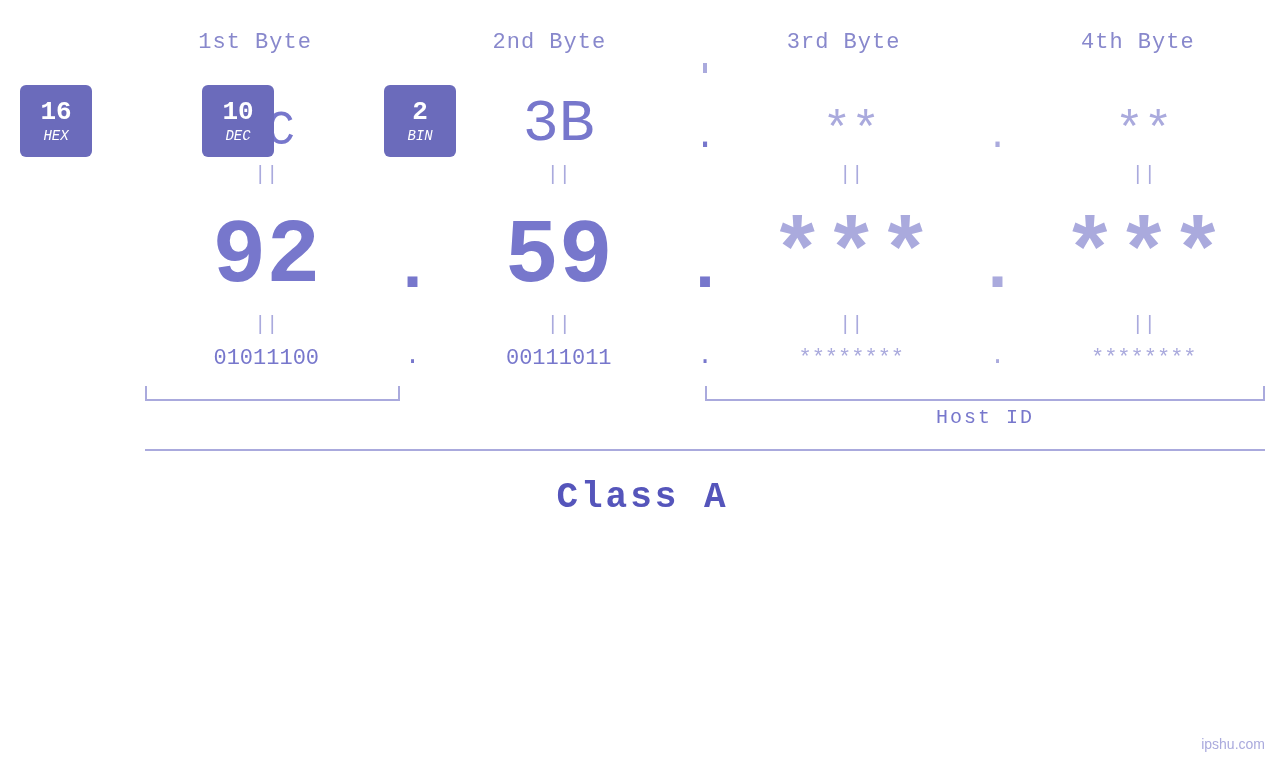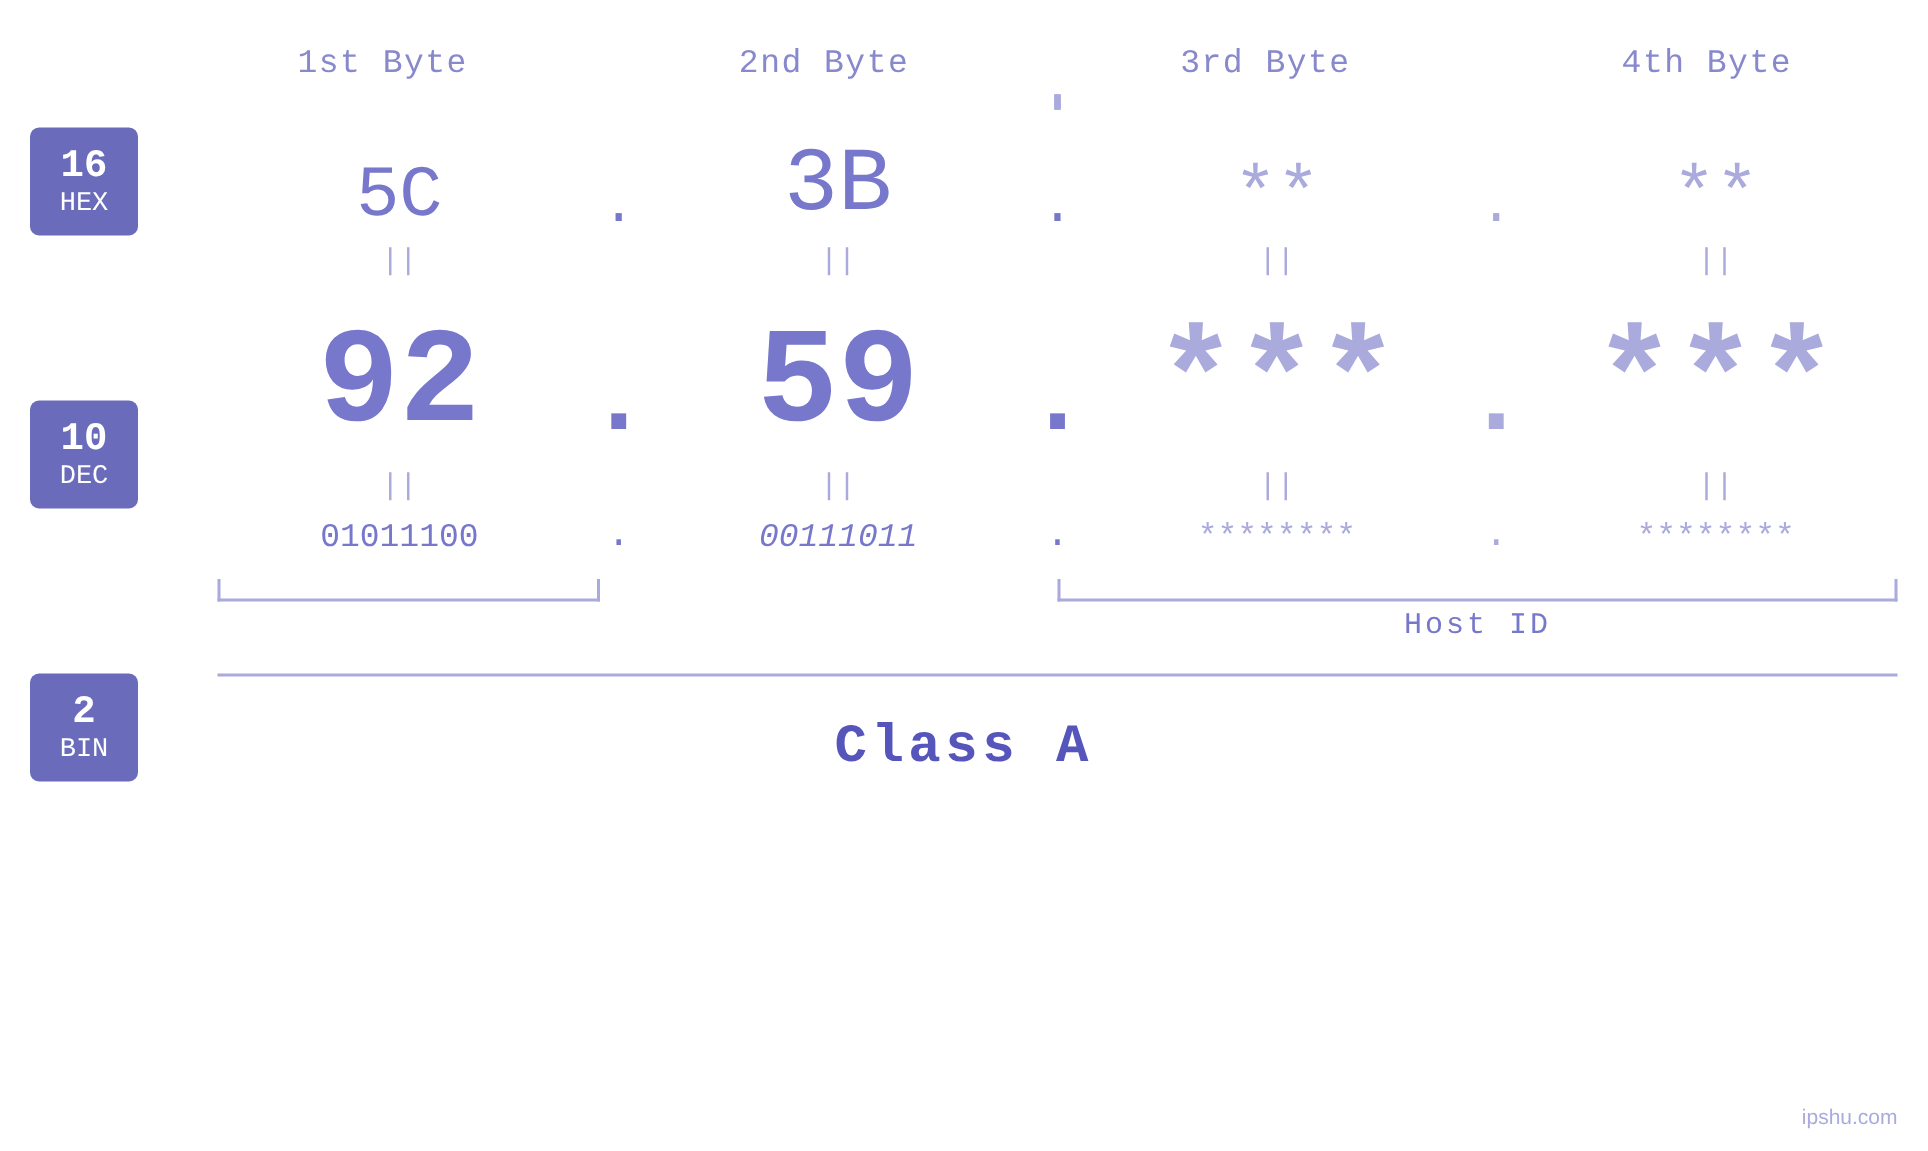--- a/index.html
+++ b/index.html
@@ -52,22 +52,23 @@
       font-weight: bold;
       line-height: 1.2;
     }
 
     .base-badge .base-num {
       font-size: 26px;
       font-weight: bold;
     }
 
     .base-badge .base-label {
-      font-size: 18px;
+      font-size: 14px;
       font-weight: normal;
+      font-style: italic;
     }
 
     
     .watermark {
       position: absolute;
       bottom: 15px;
       right: 20px;
       color: #aaaadd;
       font-size: 14px;
       font-family: Arial, sans-serif;
@@ -241,21 +242,21 @@
       <div class="eq-byte">||</div>
       <div class="eq-dot"></div>
       <div class="eq-byte">||</div>
     </div>
   </div>
 
   <div class="row-wrapper" style="align-items:center; margin-top:5px;">
     <div class="quad-bytes">
       <div class="single-byte" style="font-size:22px;">01011100</div>
       <div class="dot-col" style="color:#7777cc;font-size:26px;">.</div>
-      <div class="single-byte" style="font-size:22px;font-style:italic;">00111011</div>
+      <div class="single-byte" style="font-size:22px;">00111011</div>
       <div class="dot-col" style="color:#7777cc;font-size:26px;">.</div>
       <div class="single-byte" style="font-size:22px; color:#aaaadd;">********</div>
       <div class="dot-col" style="color:#aaaadd;font-size:26px;">.</div>
       <div class="single-byte" style="font-size:22px; color:#aaaadd;">********</div>
     </div>
   </div>
 
   <div style="width:100%; padding-left:145px; padding-right:20px; margin-top:15px; display:flex;">
 
     <div style="display:flex; flex:1;">
@@ -274,21 +275,21 @@
     </div>
     <div style="flex:1; text-align:center; color:#7777cc; font-size:20px; letter-spacing:2px;">Host ID</div>
   </div>
 
   <div style="width:100%; padding-left:145px; padding-right:20px; margin-top:20px;">
     <div style="height:2px; background:#aaaadd; width:100%;"></div>
   </div>
 
   <div style="width:100%; text-align:center; color:#5555bb; font-size:36px; letter-spacing:3px; margin-top:26px; font-weight:bold; font-family:'Courier New',Courier,monospace;">Class A</div>
 
-  <div style="position:absolute; left:20px; top:85px; display:flex; flex-direction:column; gap:110px;">
+  <div style="position:absolute; left:20px; top:85px; display:flex; flex-direction:row; gap:110px;">
     <div class="base-badge">
       <span class="base-num">16</span>
       <span class="base-label">HEX</span>
     </div>
     <div class="base-badge">
       <span class="base-num">10</span>
       <span class="base-label">DEC</span>
     </div>
     <div class="base-badge">
       <span class="base-num">2</span>

